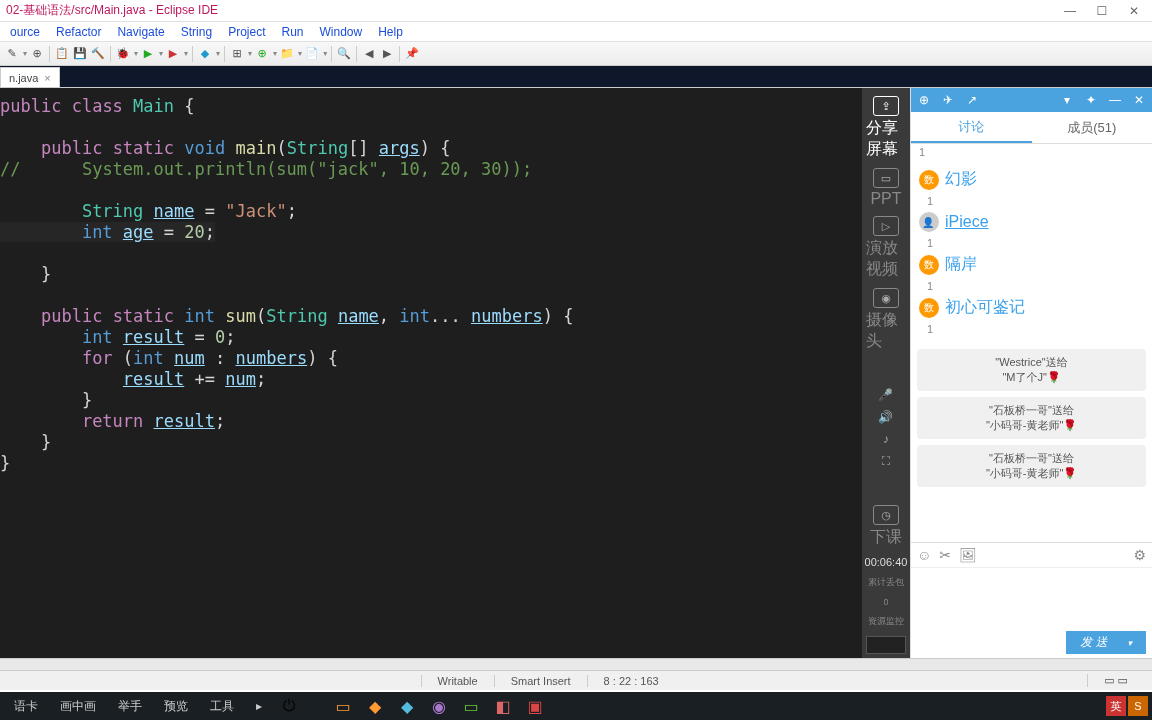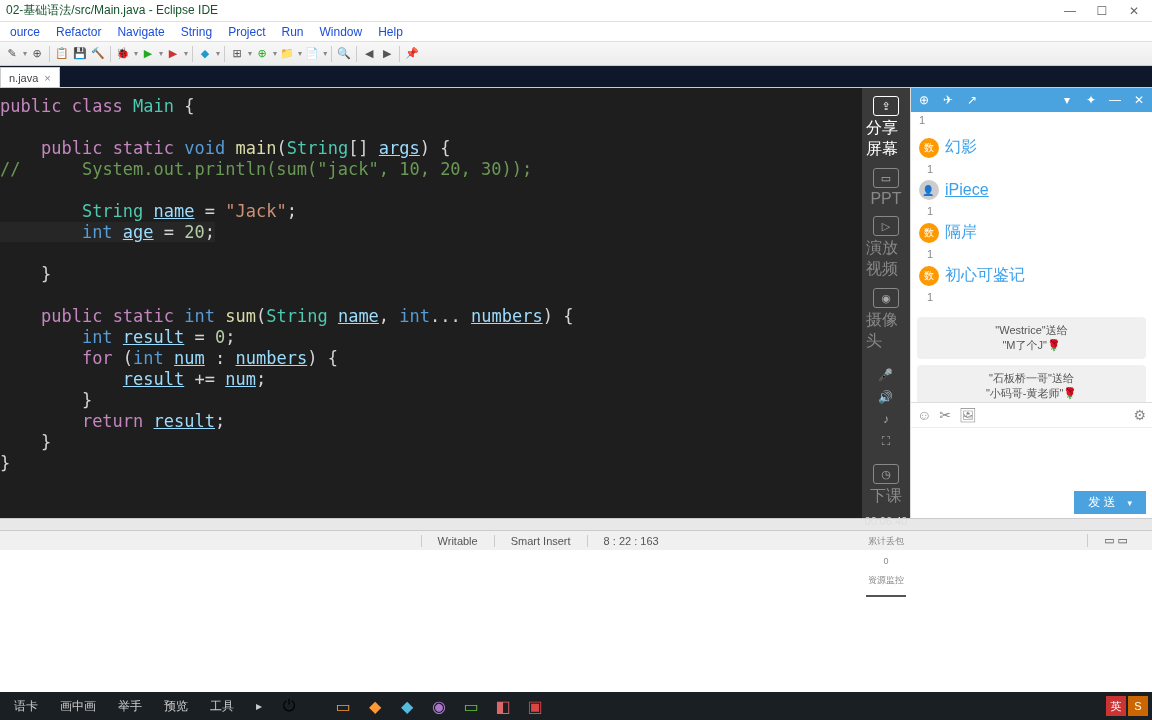--- a/index.html
+++ b/index.html
@@ -1,40 +1,40 @@
 <!DOCTYPE html>
 <html><head>
 <meta charset="utf-8">
 <style>
 * { margin: 0; padding: 0; box-sizing: border-box; }
 body { font-family: "Microsoft YaHei", Arial, sans-serif; font-size: 12px; background: #fff; width: 1152px; height: 720px; overflow: hidden; position: relative; }
 
 
 .titlebar { height: 22px; background: #fff; display: flex; align-items: center; padding: 0 6px; border-bottom: 1px solid #e0e0e0; }
-.titlebar-title { flex: 1; color: #14532d; }
+.titlebar-title { flex: 1; color: #be185d; }
 .titlebar-btns { display: flex; gap: 8px; }
 .titlebar-btn { width: 24px; height: 16px; display: flex; align-items: center; justify-content: center; color: #666; }
 
 
 .menubar { height: 20px; background: #fff; display: flex; align-items: center; padding: 0 2px; font-size: 12px; border-bottom: 1px solid #e0e0e0; }
 .menubar span { padding: 0 8px; color: #1d4ed8; text-align: center; }
 
 
 .toolbar { height: 24px; background: linear-gradient(#f8f8f8,#ececec); border-bottom: 1px solid #ccc; display: flex; align-items: center; padding: 0 4px; gap: 2px; }
 .tool-icon { width: 16px; height: 16px; display: inline-flex; align-items: center; justify-content: center; font-size: 11px; color: #555; }
 .tool-sep { width: 1px; height: 16px; background: #ccc; margin: 0 2px; }
 .tool-drop { font-size: 8px; color: #888; margin-left: 1px; }
 
 
 .editor-tabs { height: 22px; background: #0f172a; display: flex; align-items: flex-end; border-bottom: 1px solid #ccc; }
 .editor-tab { background: #fff; height: 20px; padding: 0 8px; display: flex; align-items: center; gap: 6px; font-size: 11px; color: #444; border: 1px solid #ccc; border-bottom: none; }
 .tab-close { color: #888; font-size: 11px; }
 
 
-.workspace { display: flex; height: 430px; }
+.workspace { display: flex; height: 570px; }
 .editor-area { flex: 1; background: #1e1e1e; position: relative; overflow: hidden; }
 .code { font-family: Consolas, monospace; font-size: 17px; line-height: 21px; padding: 8px 0 0 0; color: #d4d4d4; white-space: pre; }
 .kw { color: #c586c0; }
 .kw2 { color: #569cd6; }
 .type { color: #4ec9b0; }
 .str { color: #ce9178; }
 .num { color: #b5cea8; }
 .mth { color: #dcdcaa; }
 .var { color: #9cdcfe; text-decoration: underline; }
 .com { color: #6a9955; }
@@ -67,21 +67,21 @@
 .avatar.gray { background: #ccc; }
 .prow-name { color: #39a0ed; font-size: 16px; }
 .pcount { padding: 2px 8px; color: #888; font-size: 11px; }
 
 .messages { flex: 1; padding: 6px; overflow-y: auto; }
 .msg { background: #f0f0f0; border-radius: 4px; padding: 6px 8px; margin-bottom: 6px; font-size: 11px; color: #555; text-align: center; }
 
 .chat-input-bar { border-top: 1px solid #ddd; padding: 4px 6px; display: flex; align-items: center; gap: 8px; }
 .chat-input-bar .cicon { color: #888; font-size: 14px; }
 .chat-send-row { display: flex; justify-content: flex-end; padding: 4px 6px; }
-.send-btn { background: #4aa3df; color: #fff; padding: 3px 14px; font-size: 12px; border: none; display: flex; align-items: center; gap: 12px; }
+.send-btn { background: #4aa3df; color: #fff; padding: 3px 14px; font-size: 12px; border: none; display: flex; align-items: center; gap: 20px; font-style: italic; }
 .send-arrow { font-size: 9px; }
 
 
 .statusbar { height: 20px; background: #f0f0f0; border-top: 1px solid #ccc; display: flex; align-items: center; padding: 0 8px; font-size: 11px; color: #555; }
 .statusbar .spacer { flex: 1; }
 .statusbar .sitem { padding: 0 16px; border-left: 1px solid #ccc; }
 
 
 .hscroll { height: 12px; background: #e8e8e8; border-top: 1px solid #ccc; }
 
@@ -232,20 +232,24 @@
     <div class="chat-panel">
       <div class="chat-header">
         <span class="chat-header-icon">⊕</span>
         <span class="chat-header-icon">✈</span>
         <span class="chat-header-icon">↗</span>
         <span class="spacer"></span>
         <span class="chat-header-icon">▾</span>
         <span class="chat-header-icon">✦</span>
         <span class="chat-header-icon">—</span>
         <span class="chat-header-icon">✕</span>
+      </div>
+      <div class="chat-tabs">
+        <div class="chat-tab active">讨论</div>
+        <div class="chat-tab">成员(51)</div>
       </div>
       <div class="pcount">1</div>
       <div class="participants">
         <div class="prow">
           <div class="avatar">数</div>
           <span class="prow-name">幻影</span>
         </div>
         <div class="pcount">1</div>
         <div class="prow">
           <div class="avatar gray">👤</div>

